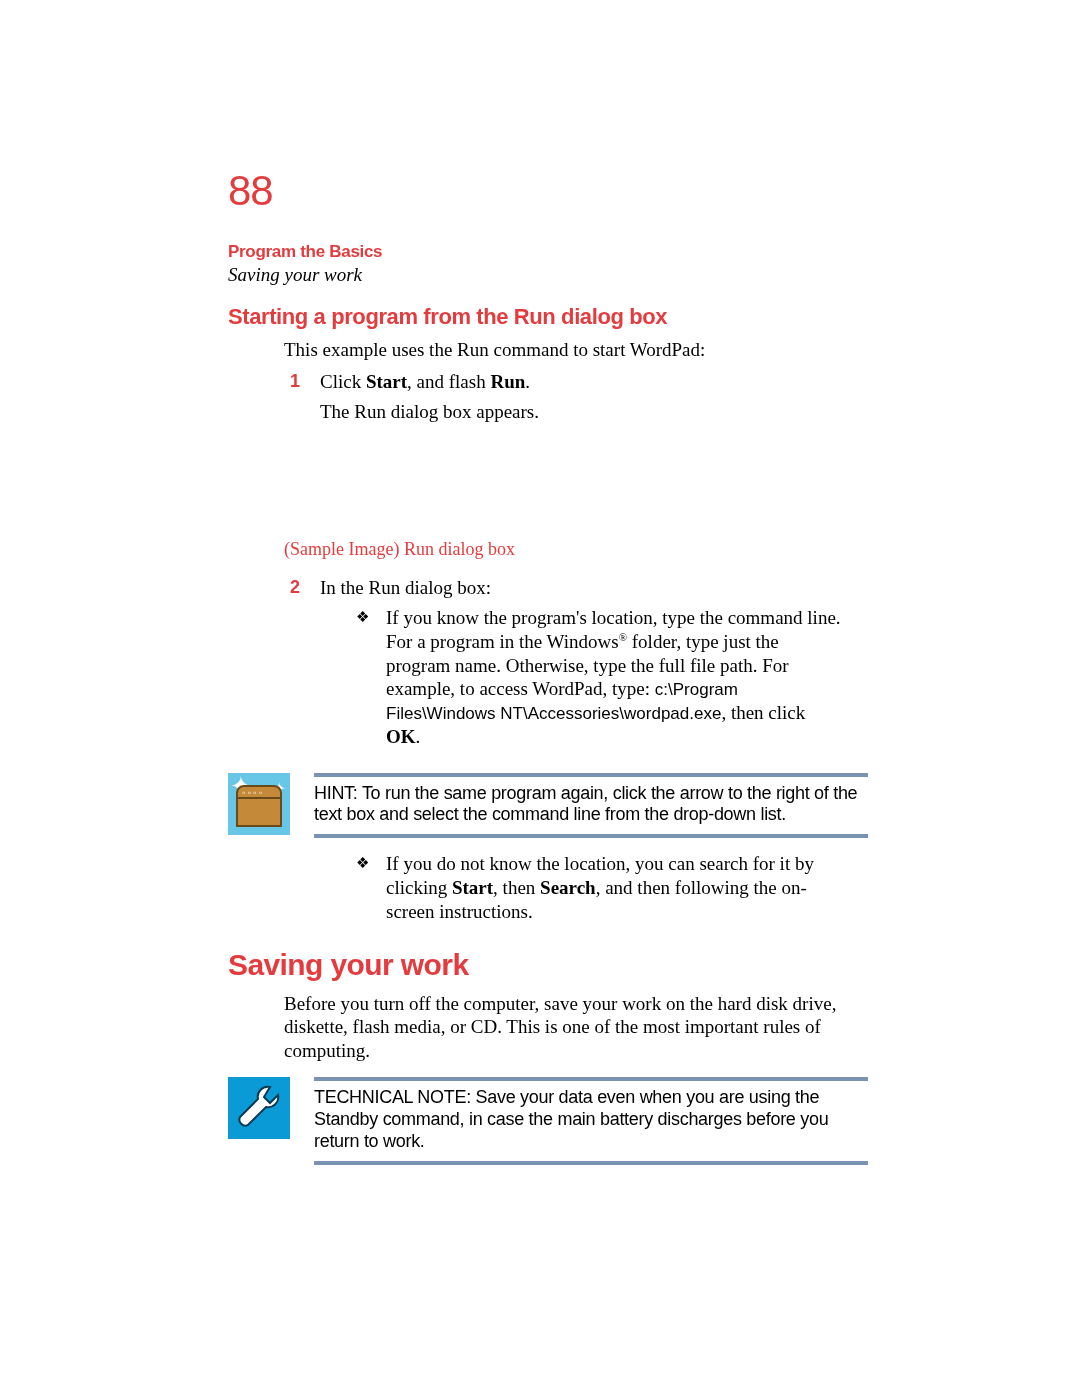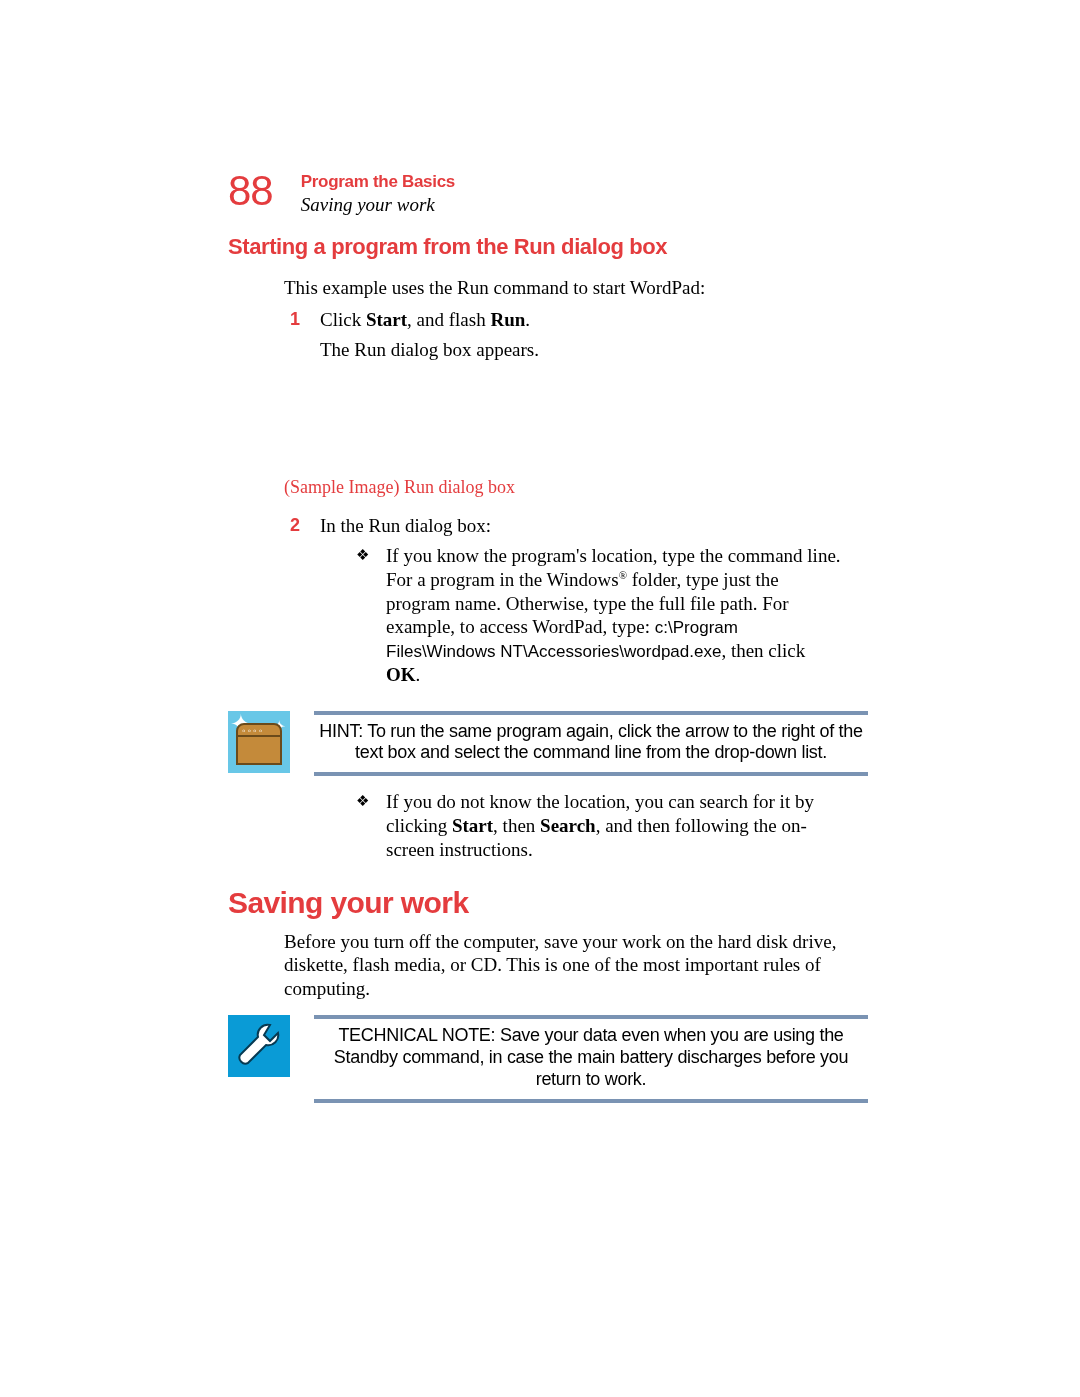--- a/index.html
+++ b/index.html
@@ -15,20 +15,21 @@
     position: absolute;
     left: 228px;
     top: 170px;
     width: 640px;
   }
   .header-row {
     display: flex;
     align-items: flex-start;
     gap: 28px;
     margin-bottom: 18px;
+    flex-direction: column;
   }
   .page-number {
     font-family: Arial, Helvetica, sans-serif;
     font-weight: 400;
     font-size: 42px;
     color: #e43c3e;
     line-height: 1;
     letter-spacing: -1px;
   }
   .header-right { padding-top: 2px; }
@@ -45,21 +46,21 @@
     color: #000;
     margin-top: 2px;
   }
   .h2-red {
     font-family: Arial, Helvetica, sans-serif;
     font-weight: 700;
     font-size: 22px;
     color: #e43c3e;
     letter-spacing: -0.4px;
     margin-top: 10px;
-    margin-bottom: 16px;
+    margin-bottom: 8px;
   }
   .h1-red {
     font-family: Arial, Helvetica, sans-serif;
     font-weight: 700;
     font-size: 30px;
     color: #e43c3e;
     letter-spacing: -0.6px;
     margin-top: 24px;
     margin-bottom: 10px;
   }
@@ -143,21 +144,20 @@
     background: #7a93b3;
     margin-bottom: 6px;
   }
   .note-divider.bottom { margin: 8px 0 0 0; }
   .note-text {
     font-family: Arial, Helvetica, sans-serif;
     font-size: 18px;
     line-height: 1.22;
     color: #000;
     letter-spacing: -0.3px;
-    text-align: center;
   }
   
   .chest-bg { position:absolute; inset:0; background:#68c7e7; }
   .chest-star { position:absolute; font-size:26px; color:#fff; }
   .chest-body { position:absolute; left:8px; top:24px; width:46px; height:30px; background:#c48a3a; border:2px solid #6b4a1a; }
   .chest-lid { position:absolute; left:8px; top:12px; width:46px; height:16px; background:#c48a3a; border:2px solid #6b4a1a; border-radius:8px 8px 0 0; }
   .chest-gems { position:absolute; left:14px; top:14px; color:#fff; font-size:10px; letter-spacing:2px; }
   
   .wrench-bg { position:absolute; inset:0; background:#0a9bd6; }
   .wrench-svg { position:absolute; left:4px; top:4px; }

